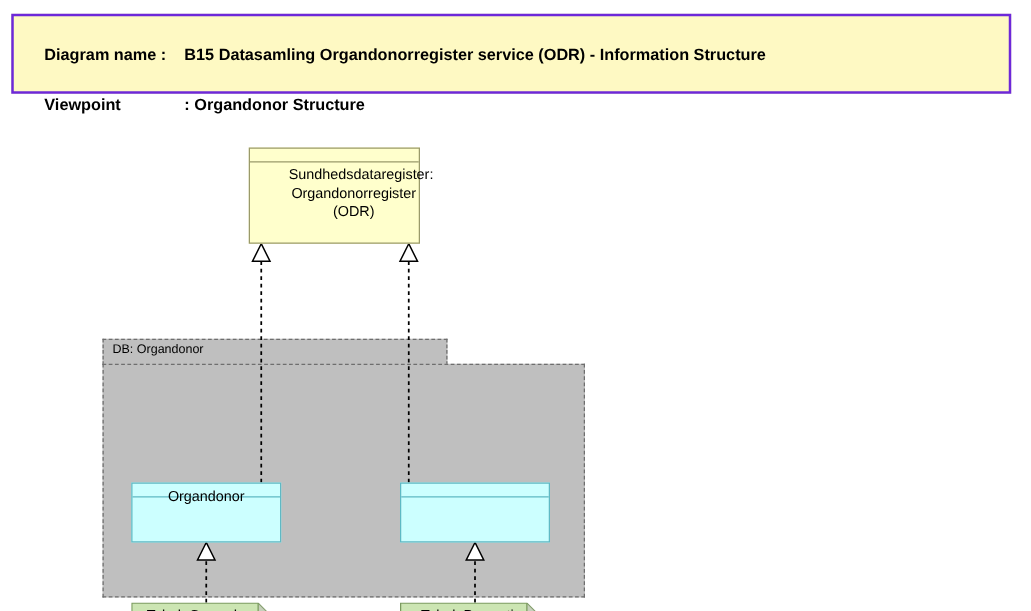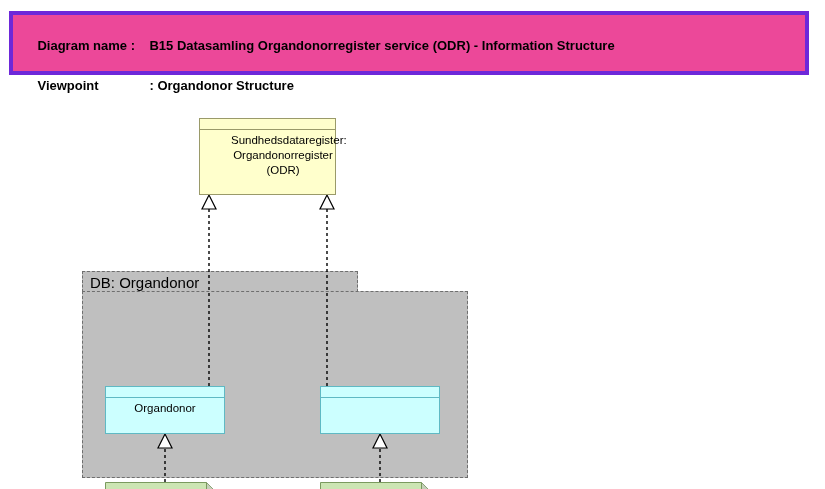--- a/index.html
+++ b/index.html
@@ -15,22 +15,22 @@
     font-family: "Liberation Sans", sans-serif;
   }
 
   
   #header-banner {
     position: absolute;
     left: 9px;
     top: 11px;
     width: 800px;
     height: 64px;
-    background: #ec4899;
-    border: 4px solid #6d28d9;
+    background: #fef9c3;
+    border: 2px solid #6d28d9;
     box-sizing: border-box;
   }
   .header-line {
     position: absolute;
     left: 10px;
     font-size: 13px;
     font-weight: bold;
     color: #000000;
     white-space: pre;
     letter-spacing: 0px;
@@ -98,21 +98,21 @@
     height: 21px;
     background: #bfbfbf;
     border: 1px dashed #6e6e6e;
     border-bottom: none;
     box-sizing: border-box;
   }
   #db-group-tab-label {
     position: absolute;
     left: 8px;
     top: 3px;
-    font-size: 15px;
+    font-size: 10px;
     color: #000000;
     white-space: nowrap;
   }
   #db-group-body {
     position: absolute;
     left: 0;
     top: 20px;
     width: 386px;
     height: 187px;
     background: #bfbfbf;
@@ -133,21 +133,21 @@
     top: 0;
     right: 0;
     height: 11px;
     border-bottom: 1px solid #5fb9c4;
     box-sizing: border-box;
   }
   .class-node .node-label {
     position: absolute;
     left: 0;
     right: 0;
-    top: 14px;
+    top: 4px;
     text-align: center;
     font-size: 11.5px;
     line-height: 15px;
     color: #000000;
   }
   #organdonor-class { left: 105px; top: 311px; width: 120px; height: 48px; }
   #properties-class { left: 320px; top: 311px; width: 120px; height: 48px; }
 
   
   .artifact-node {

